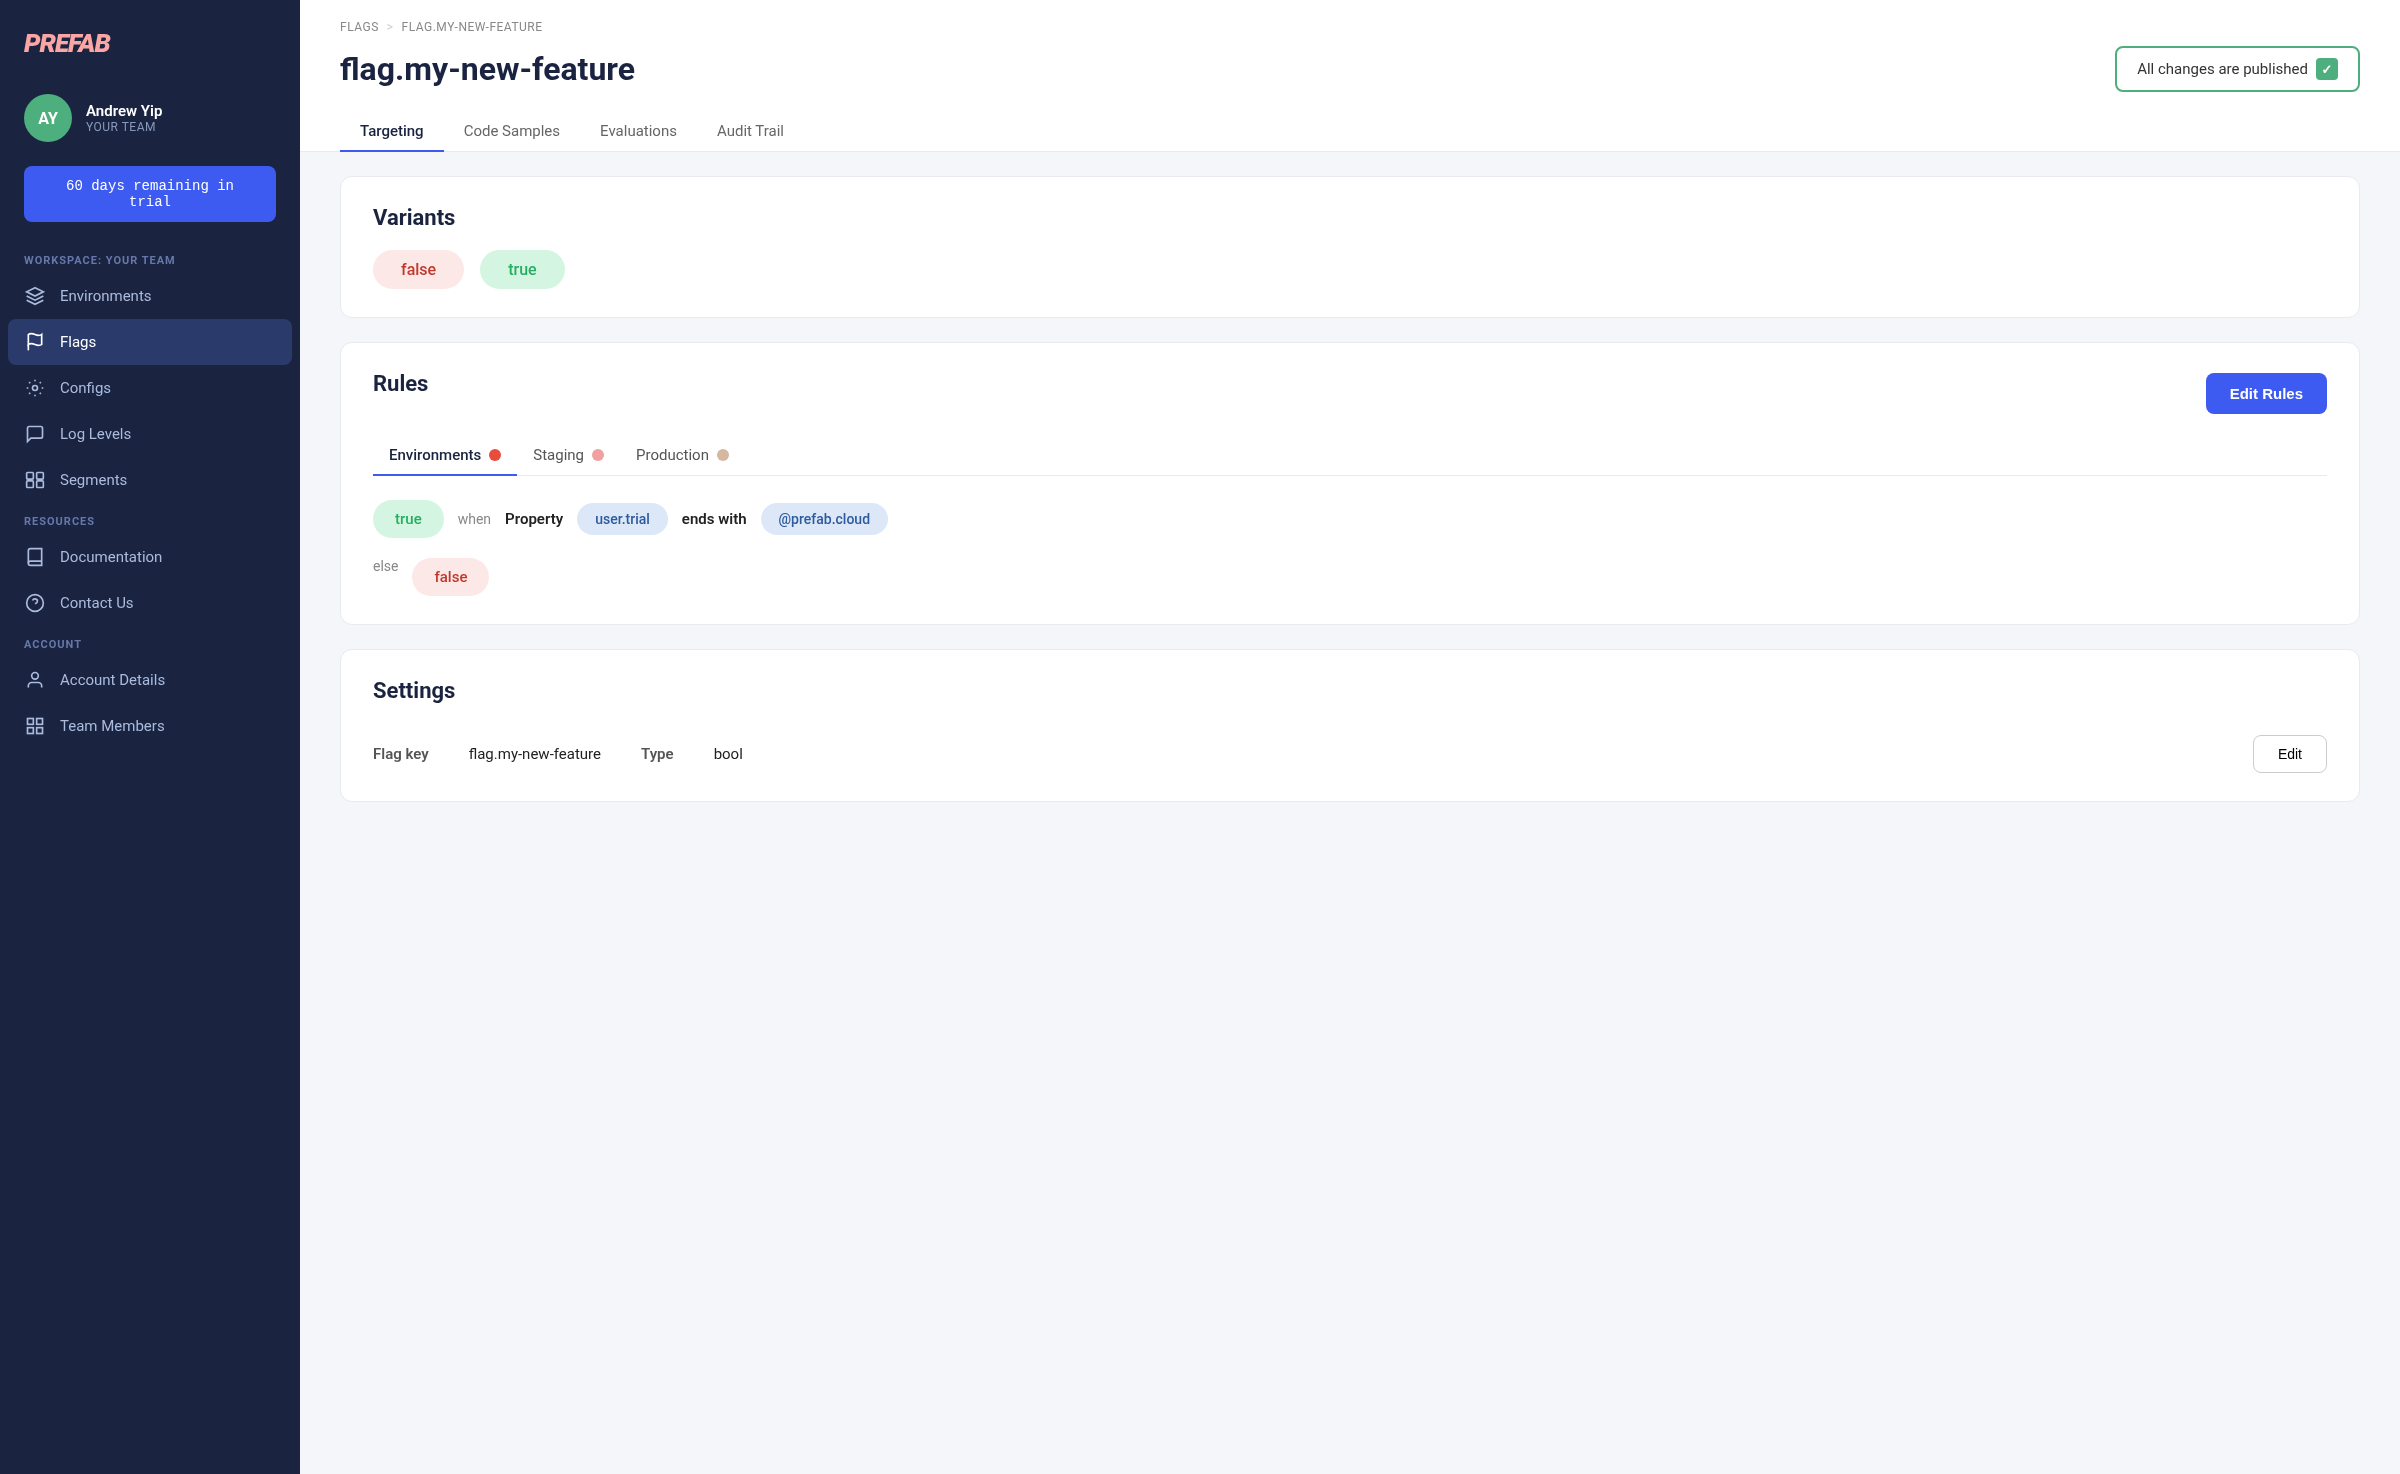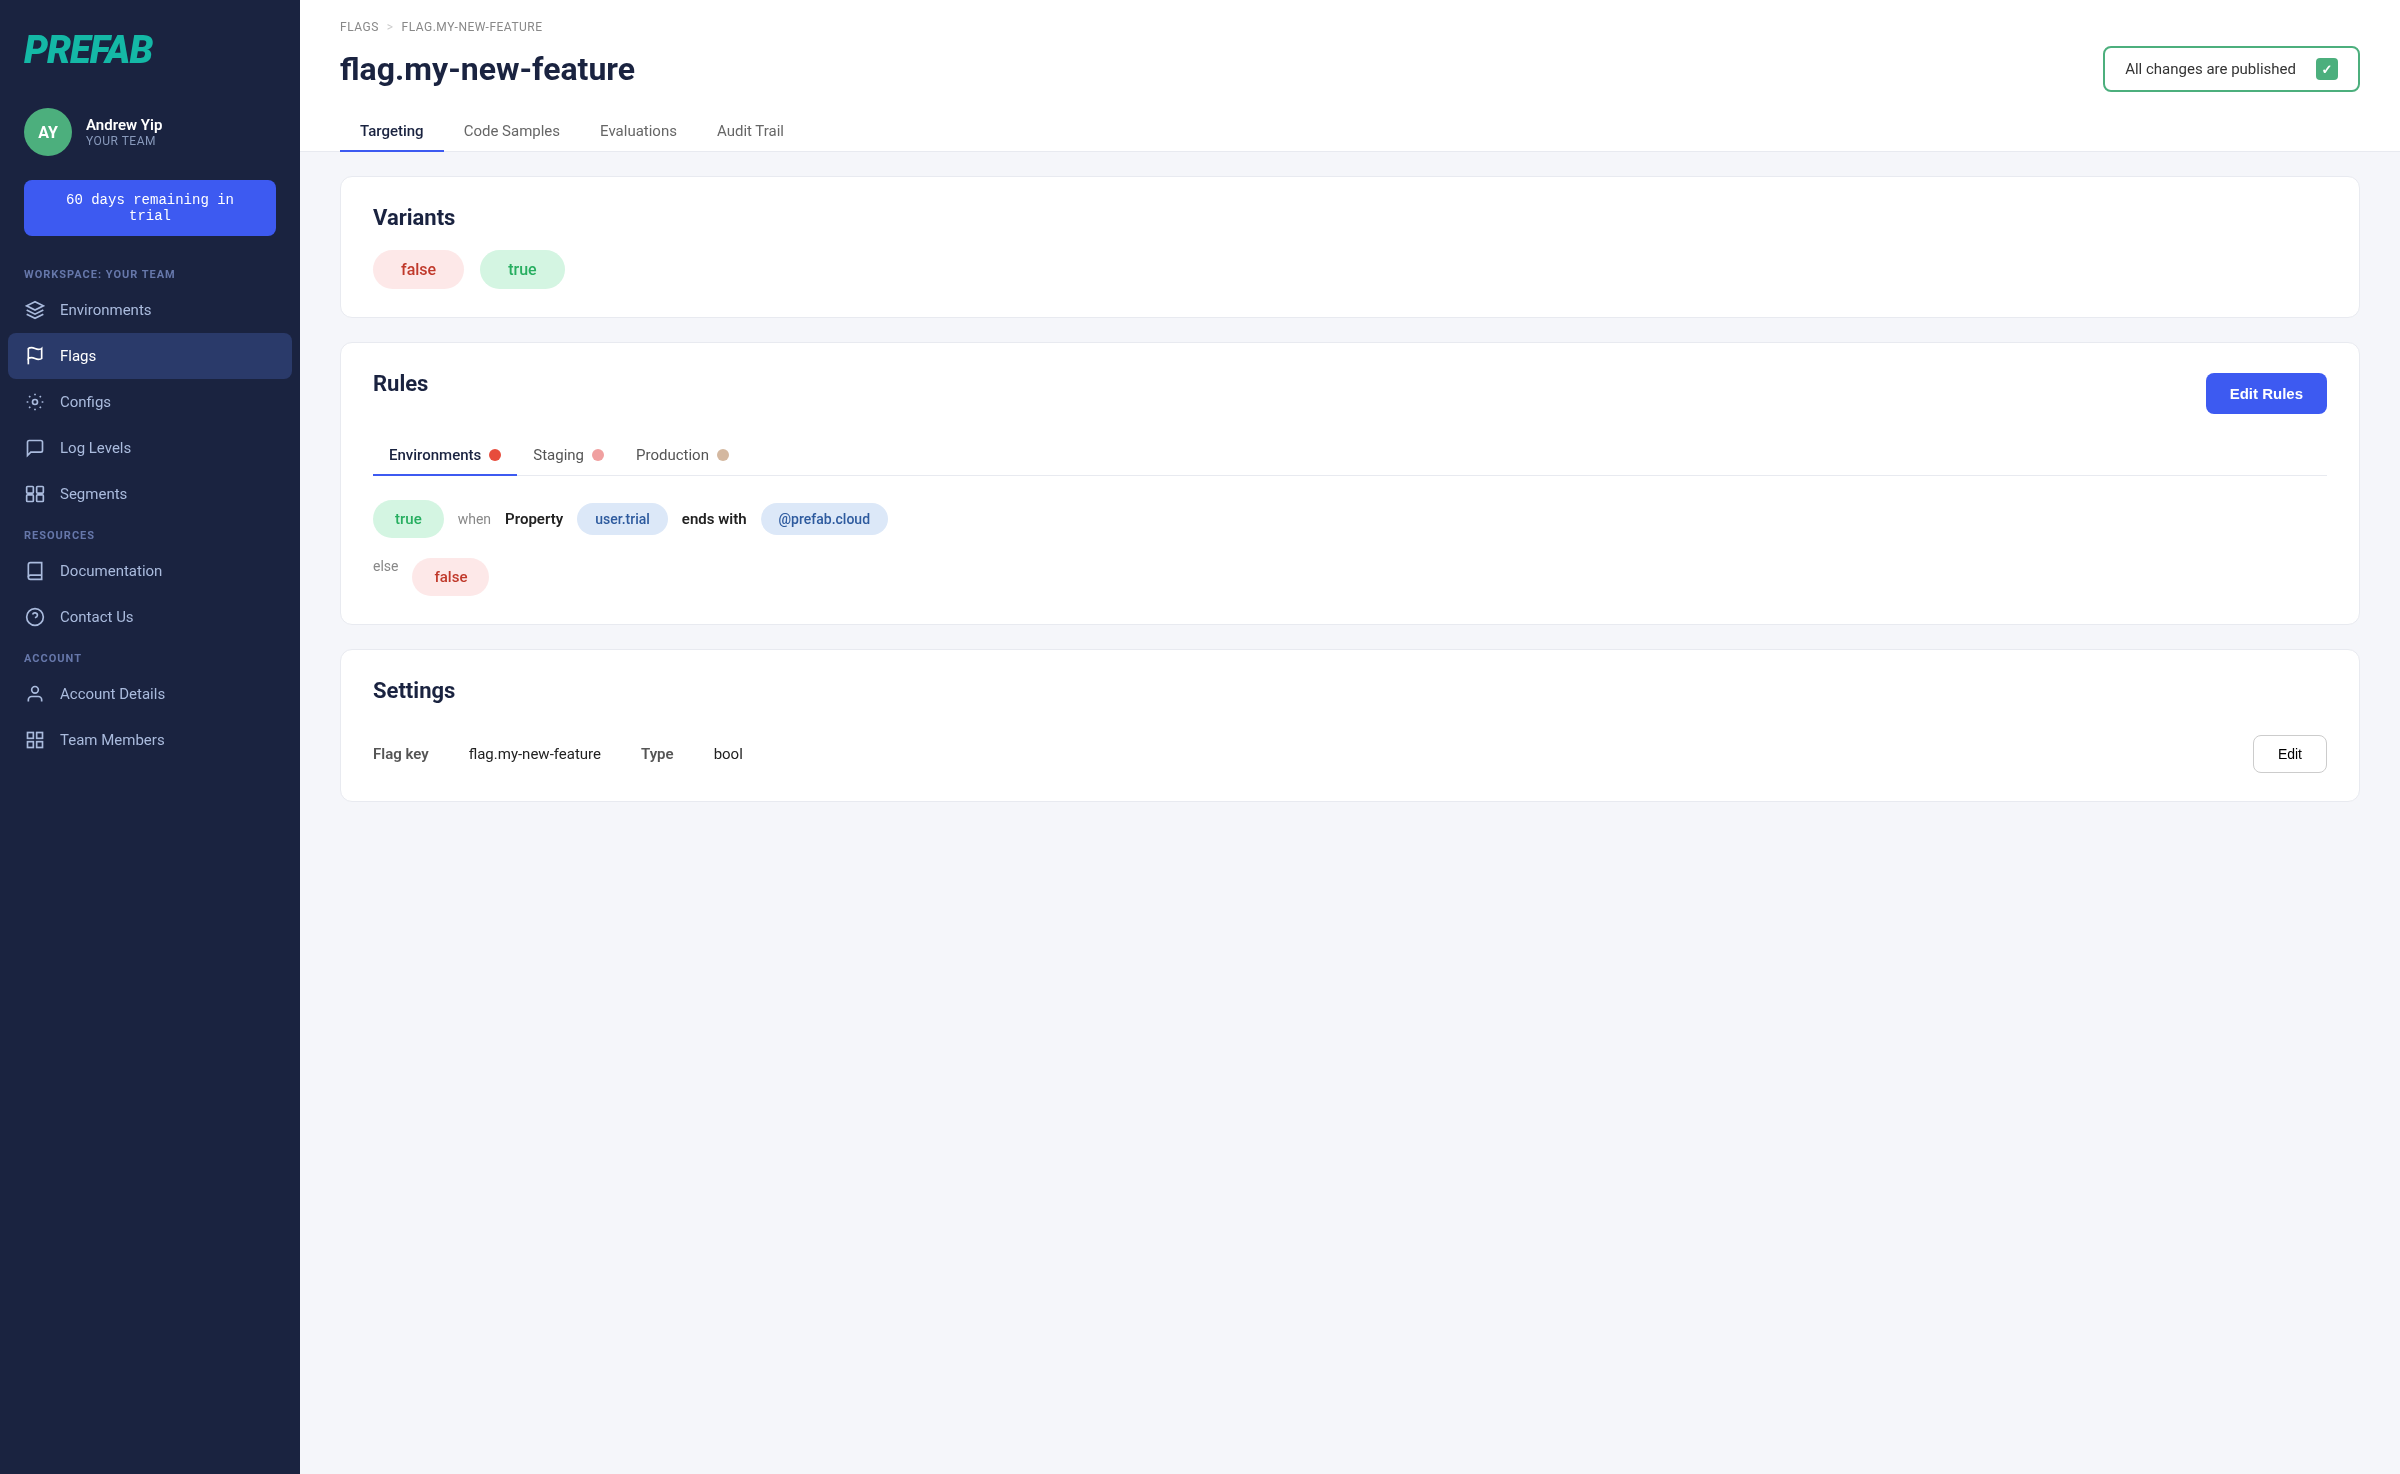--- a/index.html
+++ b/index.html
@@ -14,23 +14,23 @@
       display: flex;
       flex-direction: column;
       height: 100vh;
       overflow-y: auto;
       padding-bottom: 20px;
     }
     .sidebar-logo {
       padding: 28px 24px 20px;
     }
     .logo-text {
-      font-size: 38px;
+      font-size: 26px;
       font-weight: 900;
-      color: #14b8a6;
+      color: #fca5a5;
       letter-spacing: -1px;
       font-style: italic;
     }
 
     .user-section {
       padding: 16px 24px;
       display: flex;
       align-items: center;
       gap: 14px;
     }
@@ -154,21 +154,21 @@
     }
 
     .published-badge {
       border: 2px solid #4caf7d;
       border-radius: 8px;
       padding: 10px 20px;
       color: #333;
       font-size: 15px;
       display: flex;
       align-items: center;
-      gap: 20px;
+      gap: 8px;
     }
     .published-check {
       width: 22px;
       height: 22px;
       background: #4caf7d;
       border-radius: 4px;
       display: flex;
       align-items: center;
       justify-content: center;
       color: white;

